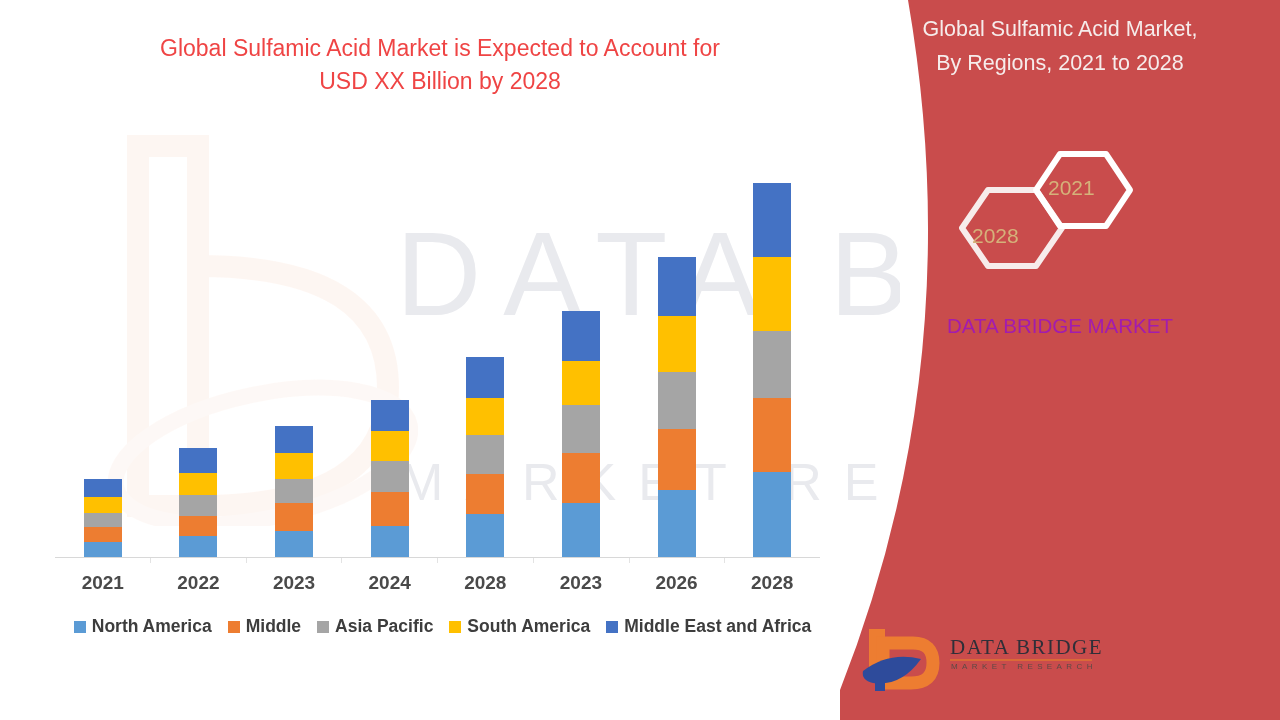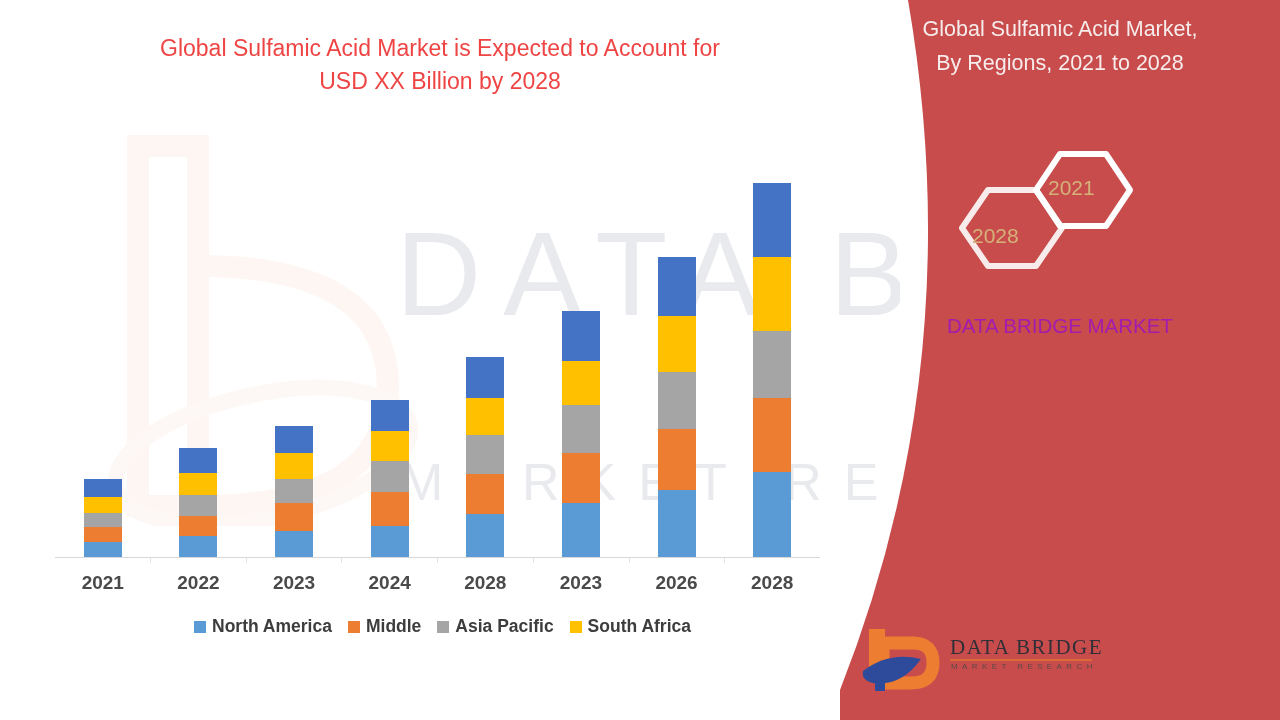--- a/index.html
+++ b/index.html
@@ -279,21 +279,25 @@
       <div class="legend-item">
         <span class="legend-swatch" style="background: rgb(237, 125, 49);"></span>
         <span class="legend-label">Middle</span>
       </div>
       <div class="legend-item">
         <span class="legend-swatch" style="background: rgb(165, 165, 165);"></span>
         <span class="legend-label">Asia Pacific</span>
       </div>
       <div class="legend-item">
         <span class="legend-swatch" style="background: rgb(255, 192, 0);"></span>
-        <span class="legend-label">South Africa</span>
+        <span class="legend-label">South America</span>
+      </div>
+      <div class="legend-item">
+        <span class="legend-swatch" style="background: rgb(68, 114, 196);"></span>
+        <span class="legend-label">Middle East and Africa</span>
       </div>
     </div>
 </div>
 
 <div id="red-panel">
   <svg id="red-shape" viewBox="0 0 440 720" preserveAspectRatio="none">
     <path d="M68 0 L440 0 L440 720 L0 720 L0 690 Q130 360 68 0 Z" fill="#C94C4C"></path>
   </svg>
 
   <div id="right-title">

